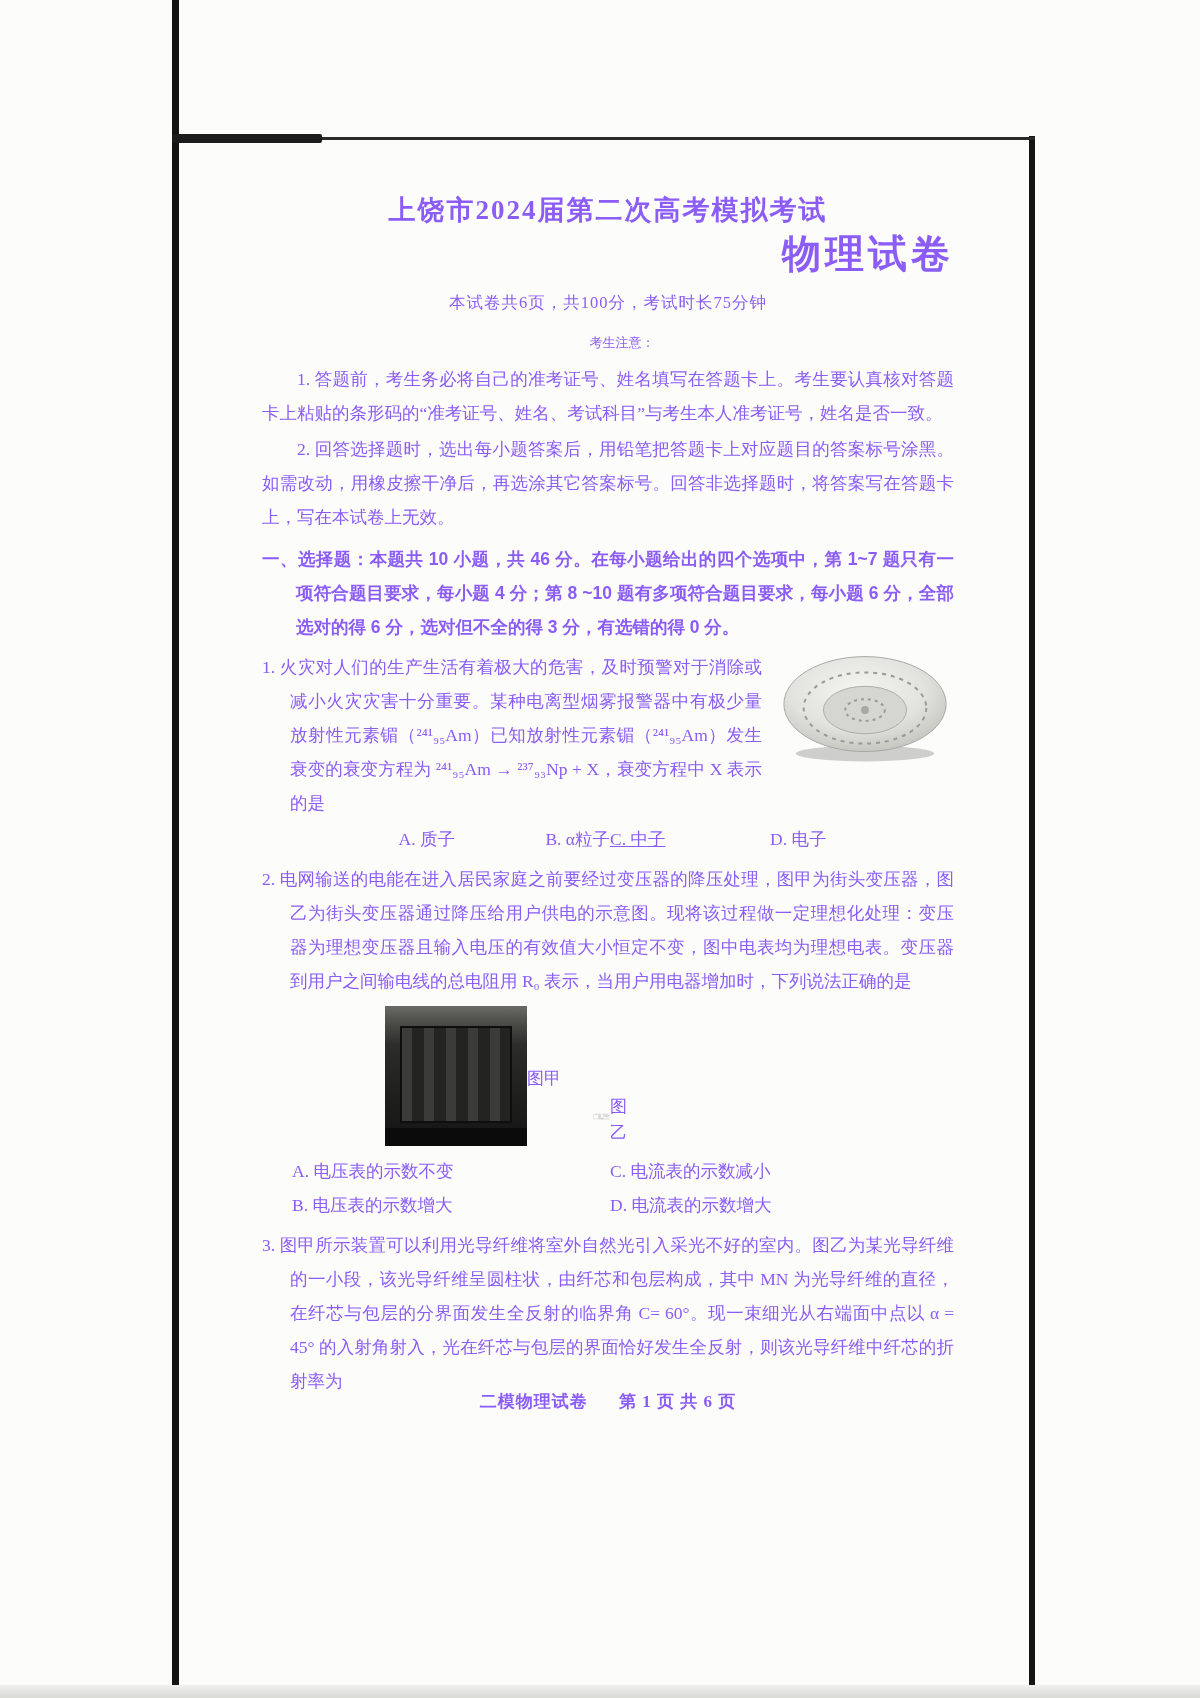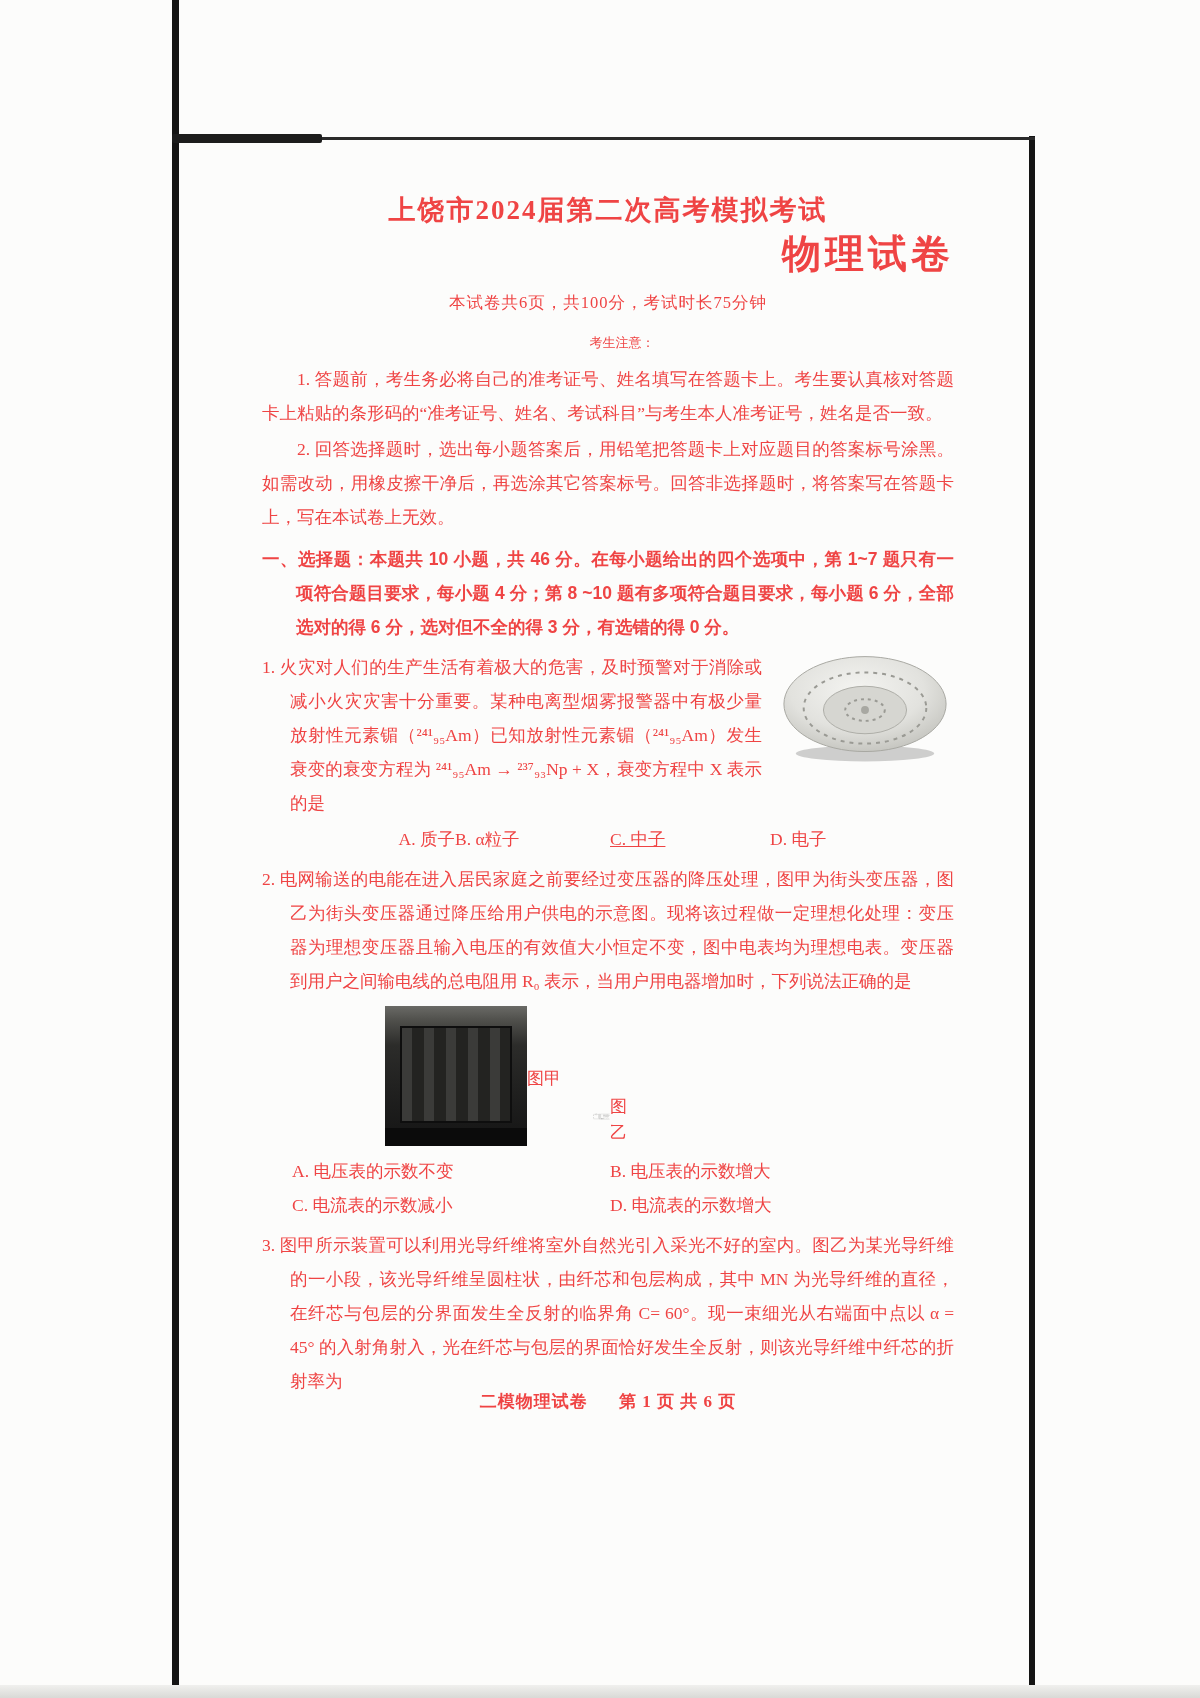--- a/index.html
+++ b/index.html
@@ -1,17 +1,17 @@
 <!DOCTYPE html>
 <html><head>
 <meta charset="utf-8">
 <style>
   html,body{margin:0;padding:0;background:#e9e9e7;}
   .scan{position:relative;width:1200px;height:1698px;background:#fcfcfb;
-        font-family:"Liberation Serif", serif;color:#ef4444;overflow:hidden;margin:0 auto;}
+        font-family:"Liberation Serif", serif;color:#8b5cf6;overflow:hidden;margin:0 auto;}
   .artifact{position:absolute;background:#141414;}
   .left-bar{left:172px;top:0;width:7px;height:1698px;}
   .right-bar{left:1029px;top:136px;width:6px;height:1562px;}
   .top-line{left:172px;top:137px;width:863px;height:3px;background:#2a2a2a;}
   .top-blob{left:172px;top:134px;width:150px;height:9px;background:#1c1c1c;border-radius:2px;}
   .bottom-shade{position:absolute;left:0;top:1685px;width:1200px;height:13px;
         background:linear-gradient(180deg,#f0f0ee,#d9d9d6);}
 
   .content{position:absolute;left:262px;top:192px;width:692px;
         font-size:17.5px;line-height:34px;}
@@ -31,21 +31,21 @@
         text-align:justify;}
 
   .q{margin:0 0 6px 0;}
   .q-text{margin:0;padding-left:28px;text-indent:-28px;text-align:justify;}
 
   .detector-fig{float:right;width:178px;height:118px;margin:2px 0 4px 14px;}
   .detector-fig svg{display:block;width:100%;height:100%;}
 
   .q1-options{display:flex;margin:2px 0 4px 48px;}
   .q1-options span:nth-child(1){width:145px;text-align:right;}
-  .q1-options span:nth-child(2){width:155px;}
+  .q1-options span:nth-child(2){width:155px;text-align:right;}
   .q1-options span:nth-child(3){width:160px;text-decoration:underline;}
 
   .figures-row{display:flex;align-items:flex-end;margin:8px 0 0 123px;gap:32px;}
   .fig{margin:0;display:flex;flex-direction:row;align-items:center;}
   .fig figcaption{font-size:17px;margin-top:6px;line-height:26px;}
 
   .photo{width:142px;height:140px;position:relative;overflow:hidden;
         background:linear-gradient(180deg,#6a6a66 0%,#50504c 10%,#2c2c2a 28%,#212120 58%,#141414 100%);}
   .photo .panel{position:absolute;left:12%;top:16%;width:76%;height:66%;
         background:repeating-linear-gradient(90deg,#3b3b39 0 10px,#232321 10px 22px);
@@ -178,22 +178,22 @@
               <line class="cw" x1="218" y1="98" x2="218" y2="106"></line>
             </g>
             <text class="clabel" x="232" y="64">……</text>
           </svg>
           <figcaption>图乙</figcaption>
         </figure>
       </div>
 
       <div class="q2-options">
         <span>A. 电压表的示数不变</span>
+        <span>C. 电流表的示数减小</span>
         <span>B. 电压表的示数增大</span>
-        <span>C. 电流表的示数减小</span>
         <span>D. 电流表的示数增大</span>
       </div>
     </div>
 
     <div class="q">
       <p class="q-text">3. 图甲所示装置可以利用光导纤维将室外自然光引入采光不好的室内。图乙为某光导纤维的一小段，该光导纤维呈圆柱状，由纤芯和包层构成，其中 MN 为光导纤维的直径，在纤芯与包层的分界面发生全反射的临界角 C= 60°。现一束细光从右端面中点以 α = 45° 的入射角射入，光在纤芯与包层的界面恰好发生全反射，则该光导纤维中纤芯的折射率为</p>
     </div>
 
   </div>
 

